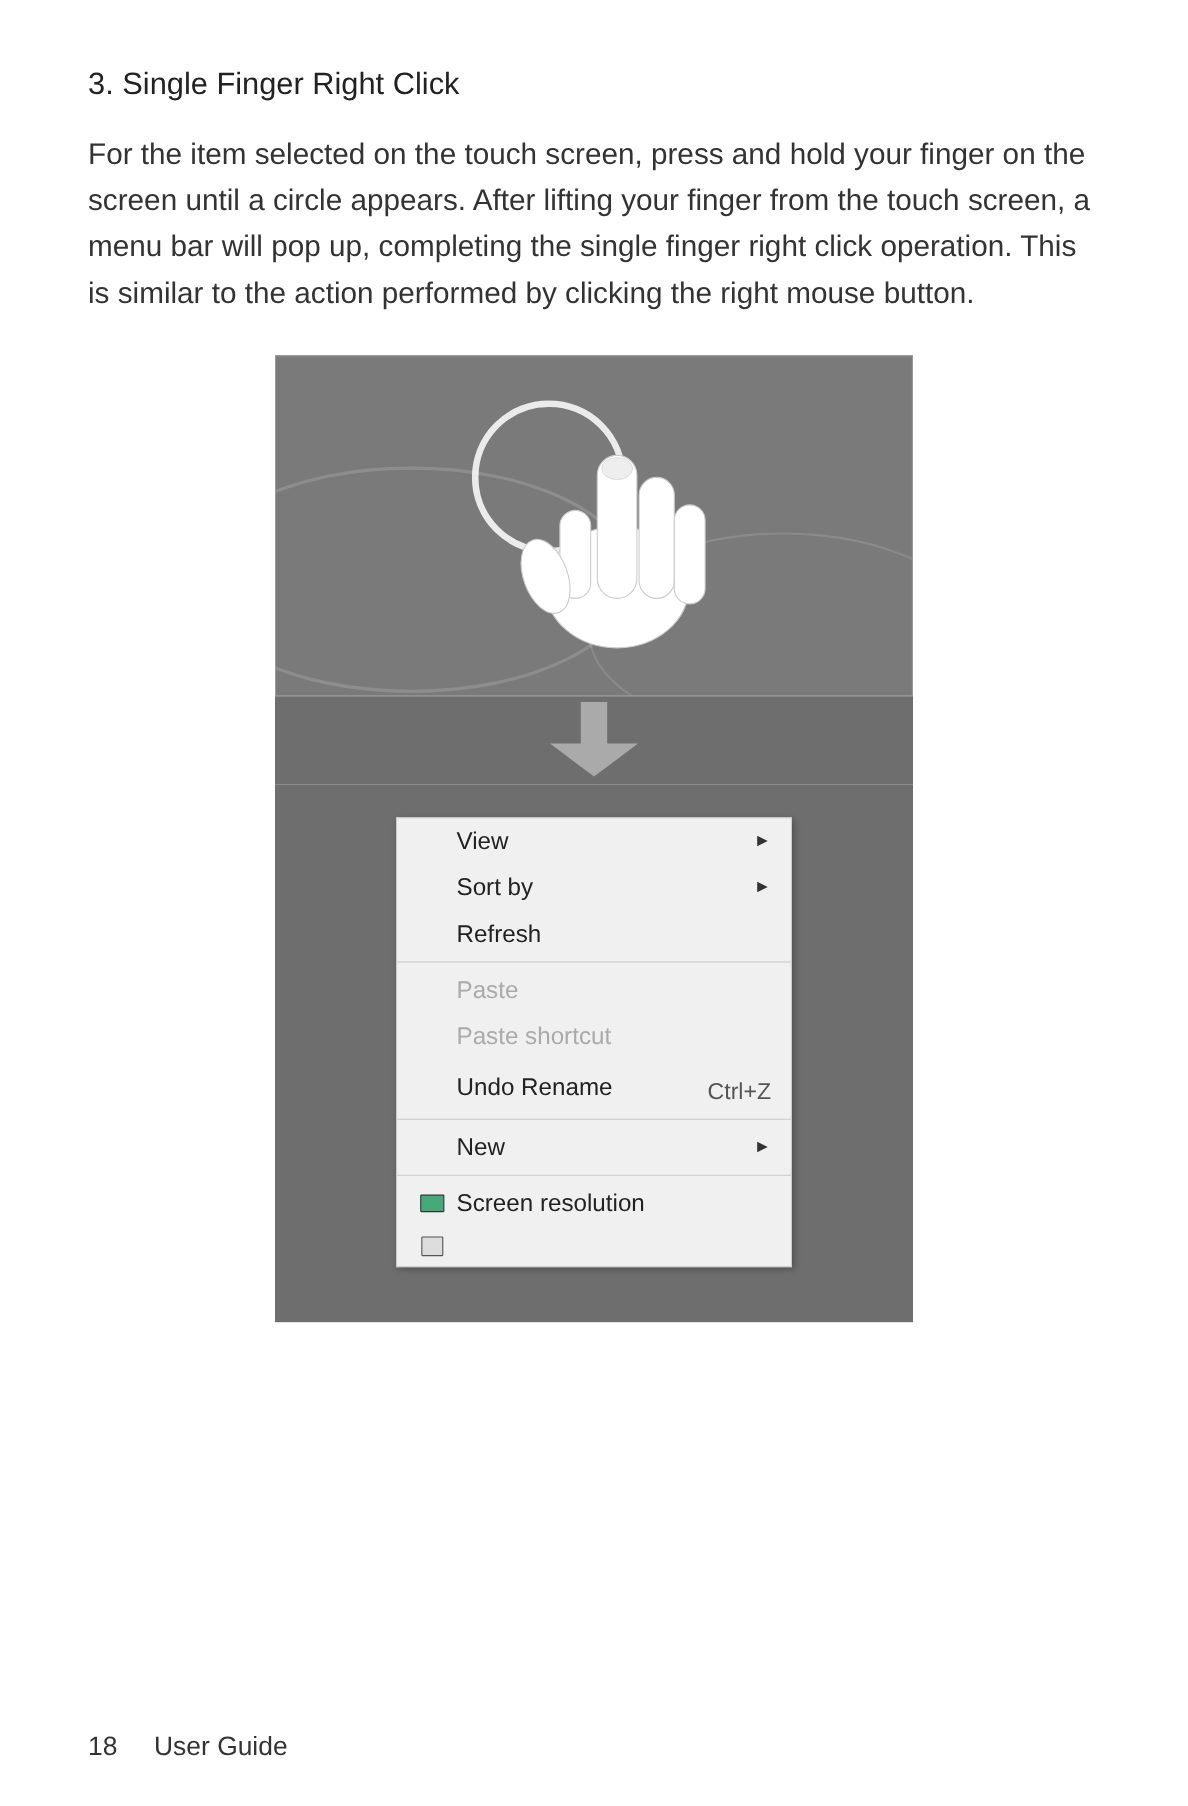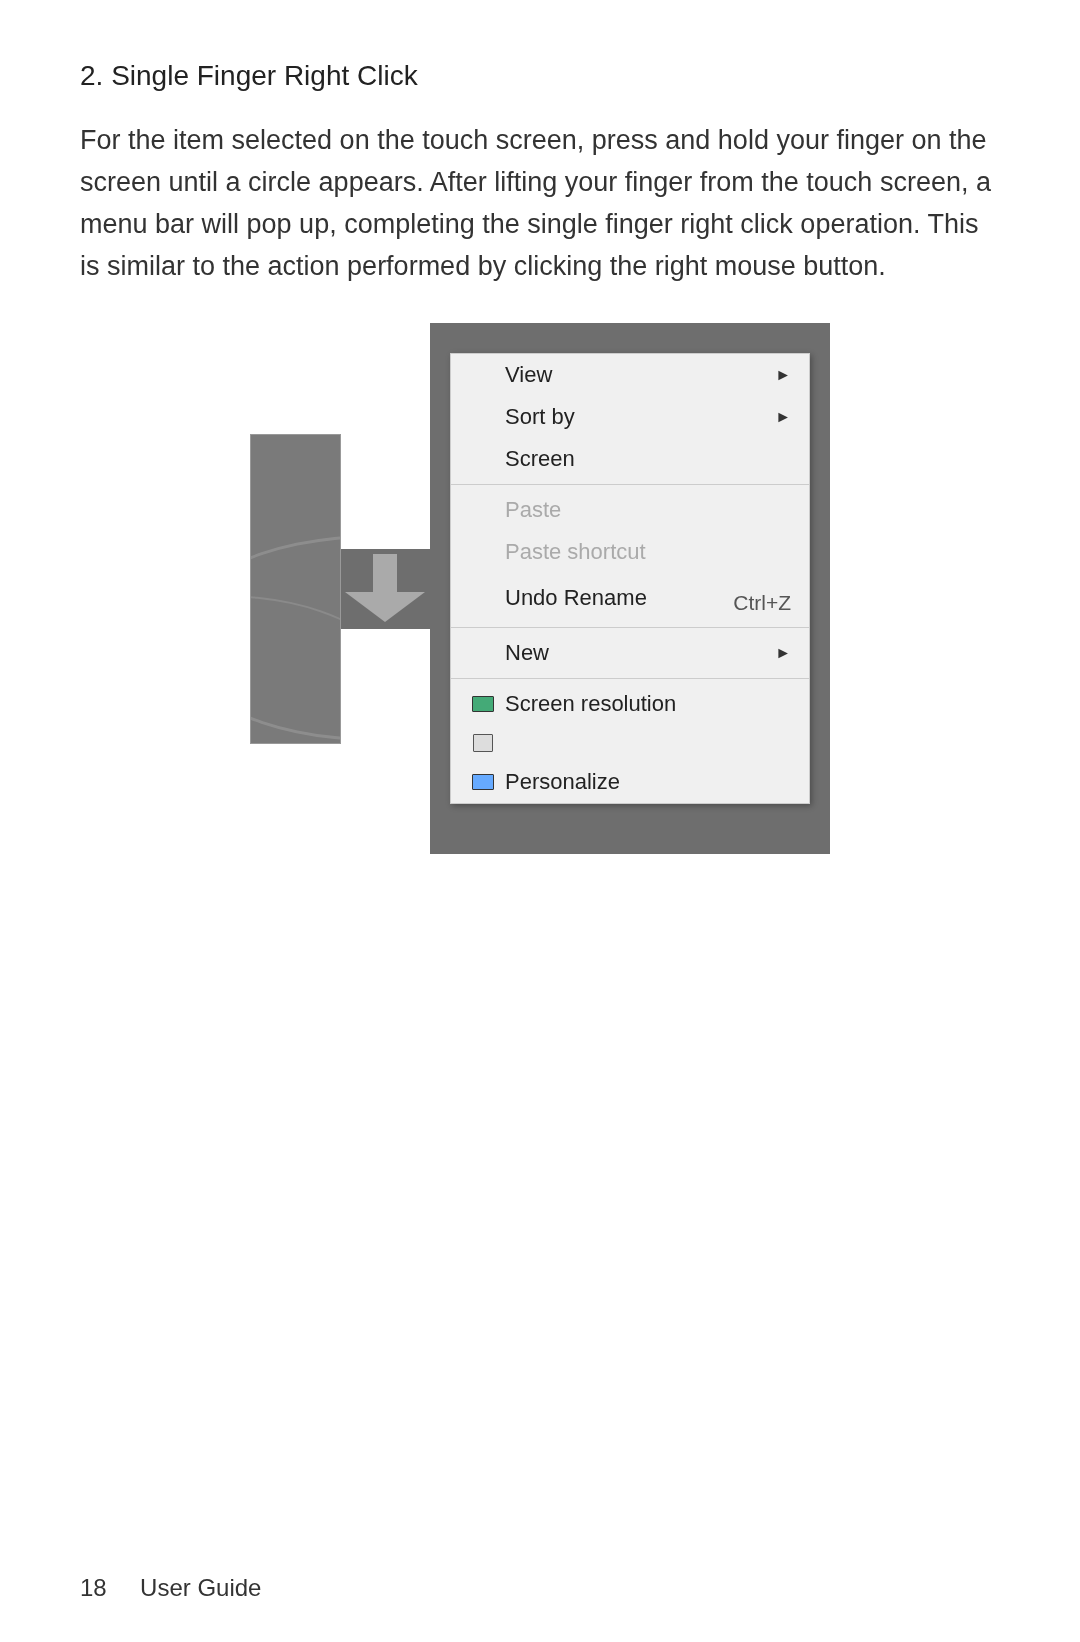--- a/index.html
+++ b/index.html
@@ -28,20 +28,21 @@
     .description-text {
       font-size: 27px;
       line-height: 1.55;
       color: #333;
       margin-bottom: 36px;
       margin-top: 16px;
     }
 
     .illustration-wrapper {
       display: flex;
+      flex-direction: column;
       align-items: center;
       margin: 0 auto;
       width: 580px;
     }
 
     
     .finger-image {
       width: 580px;
       height: 310px;
       background: #7a7a7a;
@@ -214,21 +215,21 @@
     .footer-label {
       font-weight: normal;
       font-size: 24px;
     }
   </style>
 </head>
 <body>
 
 <div class="page-content">
 
-  <p class="section-heading">2.  Single Finger Right Click</p>
+  <p class="section-heading">3.  Single Finger Right Click</p>
 
   <p class="description-text">For the item selected on the touch screen, press and hold your finger on the screen until a circle appears.  After lifting your finger from the touch screen, a menu bar will pop up, completing the single finger right click operation. This is similar to the action performed by clicking the right mouse button.</p>
 
   <div class="illustration-wrapper">
 
     <div class="finger-image">
       <div class="touch-circle"></div>
 
       <div class="hand-svg-wrapper">
         <svg width="200" height="240" viewBox="0 0 200 240" xmlns="http://www.w3.org/2000/svg">
@@ -268,21 +269,21 @@
         </div>
 
         <div class="menu-item">
           <div class="menu-item-icon"></div>
           <span class="menu-item-label">Sort by</span>
           <span class="menu-arrow">►</span>
         </div>
 
         <div class="menu-item">
           <div class="menu-item-icon"></div>
-          <span class="menu-item-label">Screen</span>
+          <span class="menu-item-label">Refresh</span>
         </div>
 
         <div class="menu-separator"></div>
 
         <div class="menu-item menu-item-disabled">
           <div class="menu-item-icon"></div>
           <span class="menu-item-label">Paste</span>
         </div>
 
         <div class="menu-item menu-item-disabled">
@@ -312,26 +313,20 @@
           </div>
           <span class="menu-item-label">Screen resolution</span>
         </div>
 
         <div class="menu-item">
           <div class="menu-item-icon">
             <div class="icon-gadgets"></div>
           </div>
         </div>
 
-        <div class="menu-item">
-          <div class="menu-item-icon">
-            <div class="icon-personalize"></div>
-          </div>
-          <span class="menu-item-label">Personalize</span>
-        </div>
 
       </div>
     </div>
 
   </div>
 
 </div>
 
 <div class="page-footer">
   <span class="footer-page-num">18</span>

